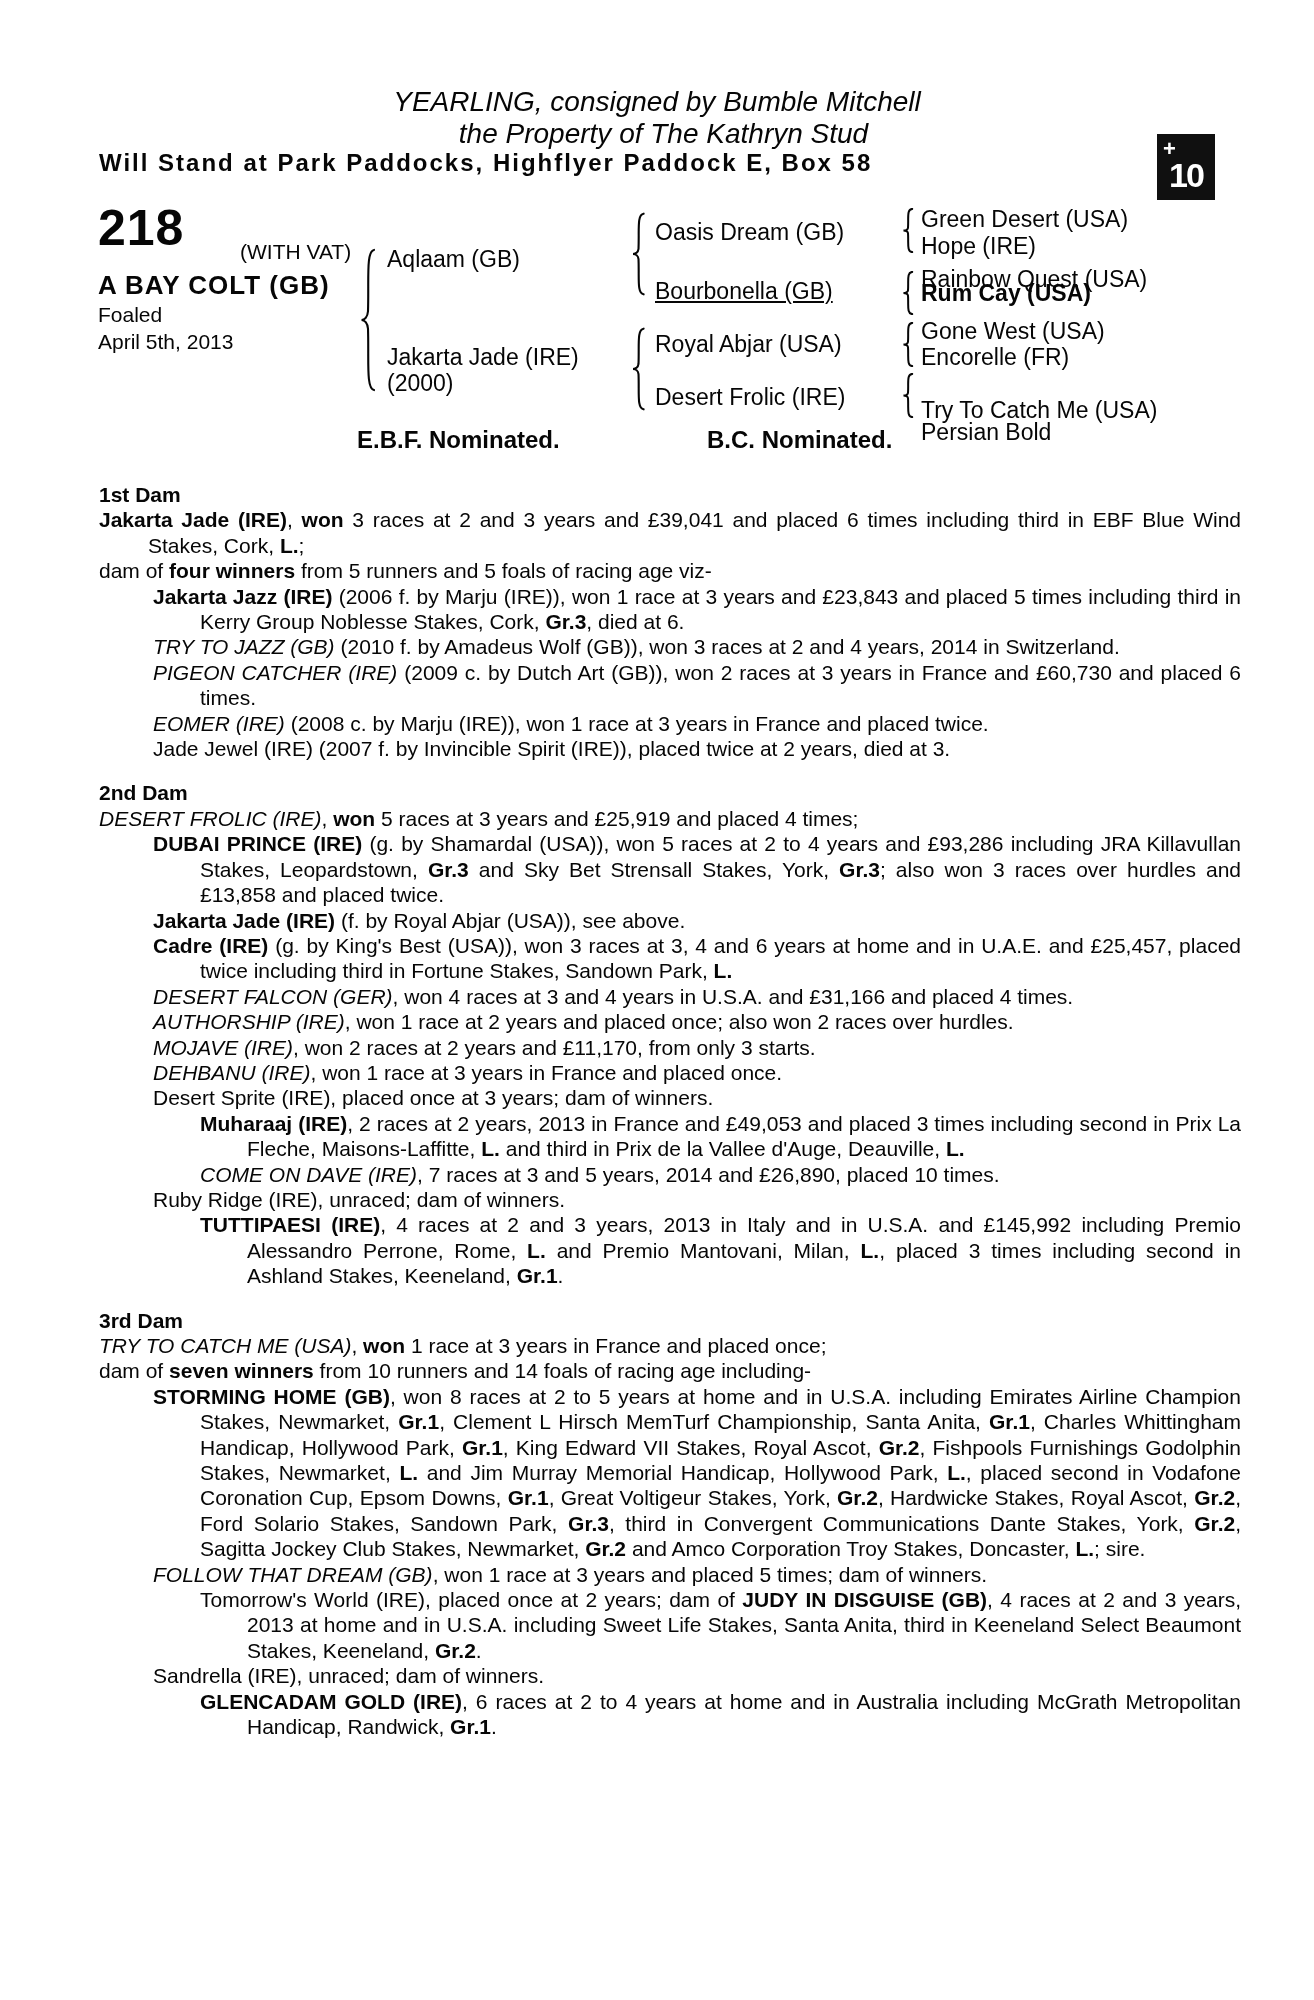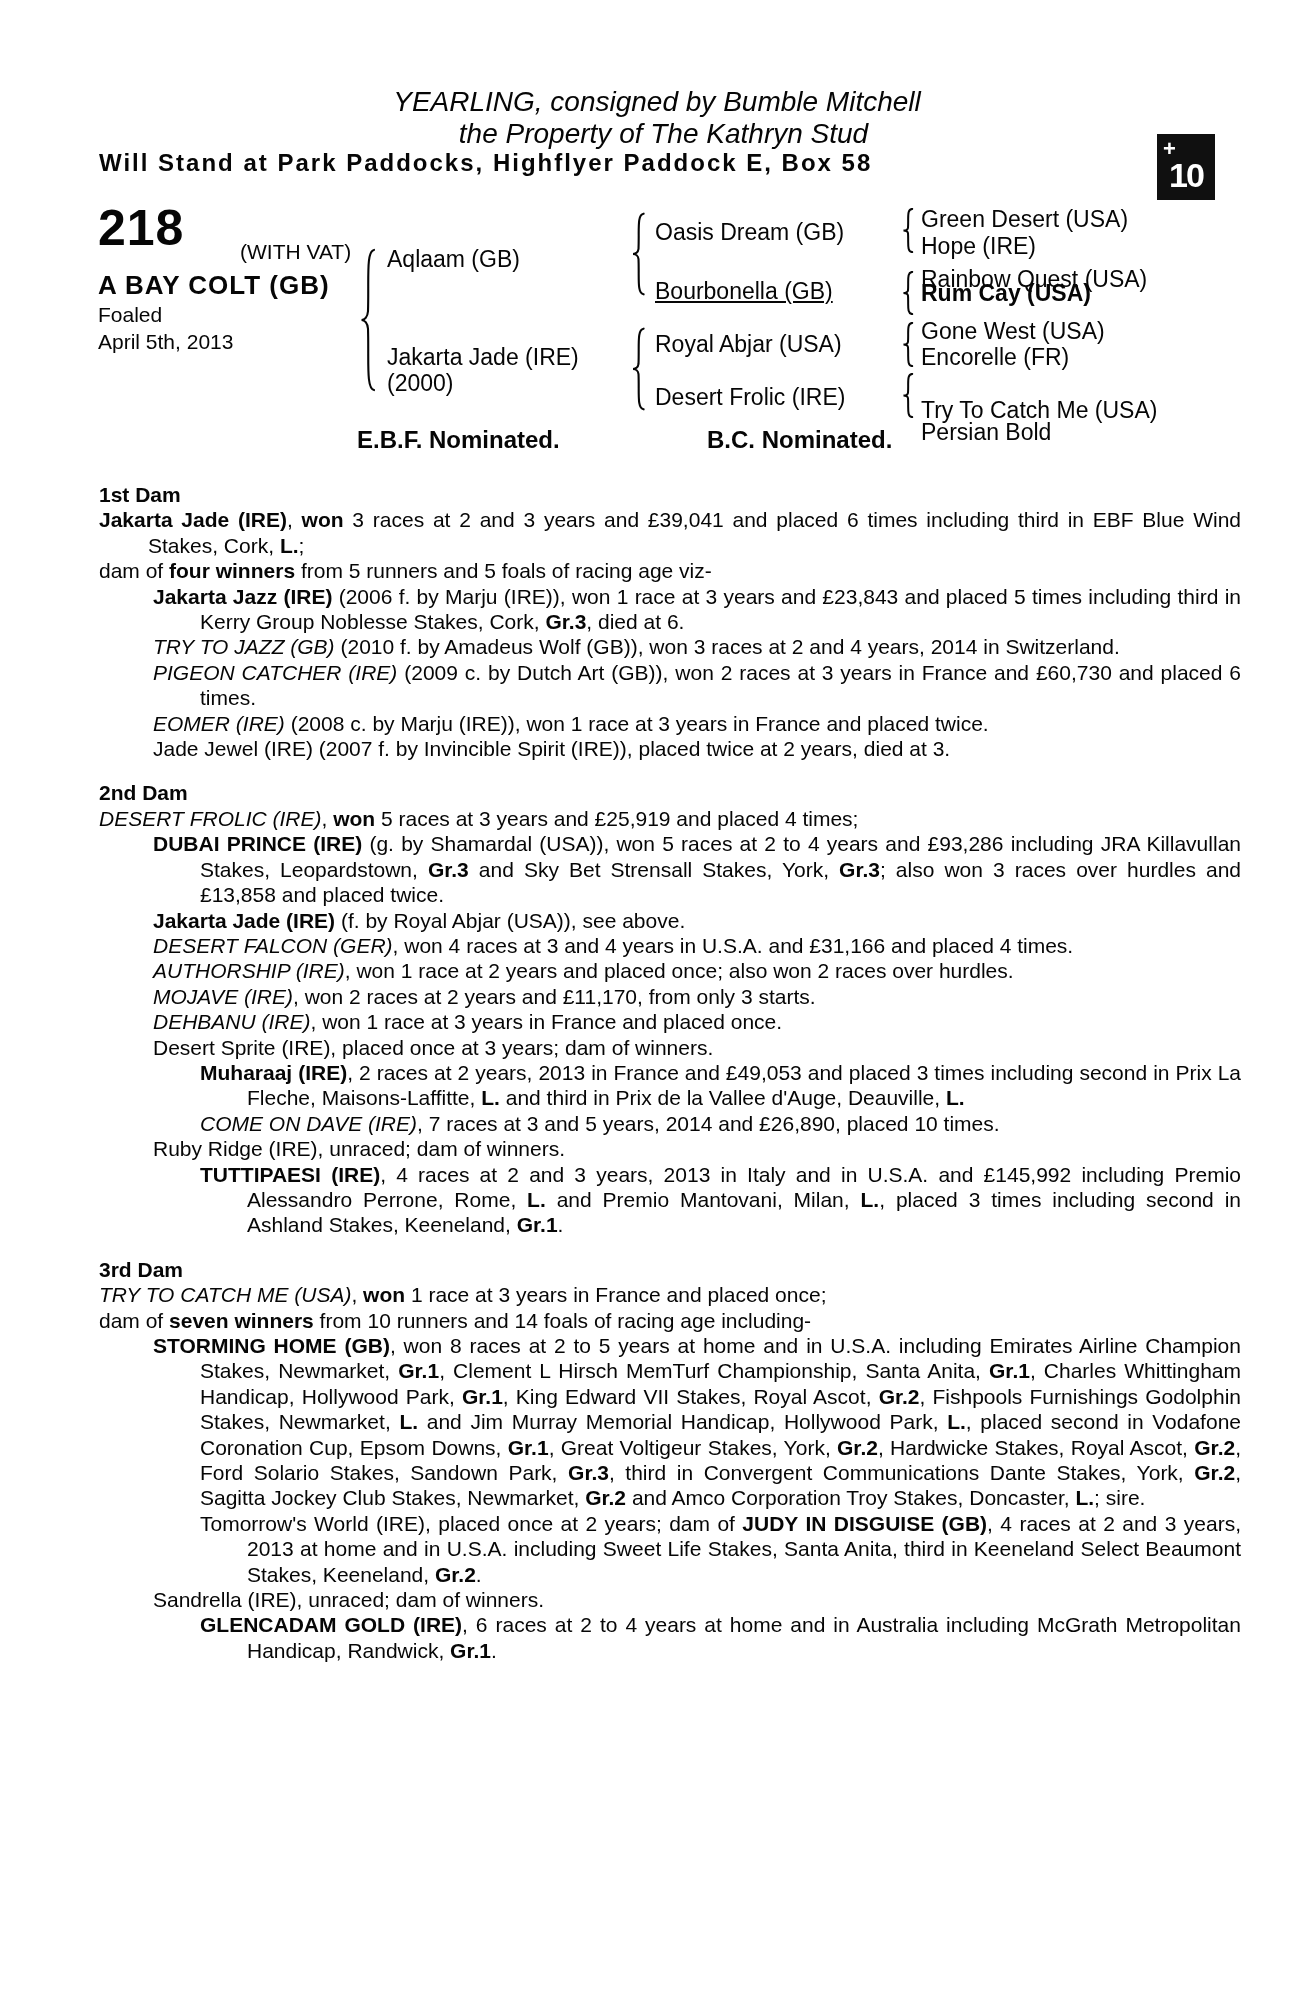--- a/index.html
+++ b/index.html
@@ -118,34 +118,36 @@
         <p class="cat lvl1"><span class="i">TRY TO JAZZ (GB)</span><span> (2010 f. by Amadeus Wolf (GB)), won 3 races at 2 and 4 years, 2014 in Switzerland.</span></p>
         <p class="cat lvl1"><span class="i">PIGEON CATCHER (IRE)</span><span> (2009 c. by Dutch Art (GB)), won 2 races at 3 years in France and £60,730 and placed 6 times.</span></p>
         <p class="cat lvl1"><span class="i">EOMER (IRE)</span><span> (2008 c. by Marju (IRE)), won 1 race at 3 years in France and placed twice.</span></p>
         <p class="cat lvl1"><span>Jade Jewel (IRE) (2007 f. by Invincible Spirit (IRE)), placed twice at 2 years, died at 3.</span></p>
       </section>
       <section>
         <div class="dam-heading">2nd Dam</div>
         <p class="cat lvl0"><span class="i">DESERT FROLIC (IRE)</span><span>, </span><span class="b">won</span><span> 5 races at 3 years and £25,919 and placed 4 times;</span></p>
         <p class="cat lvl1"><span class="b">DUBAI PRINCE (IRE)</span><span> (g. by Shamardal (USA)), won 5 races at 2 to 4 years and £93,286 including JRA Killavullan Stakes, Leopardstown, </span><span class="b">Gr.3</span><span> and Sky Bet Strensall Stakes, York, </span><span class="b">Gr.3</span><span>; also won 3 races over hurdles and £13,858 and placed twice.</span></p>
         <p class="cat lvl1"><span class="b">Jakarta Jade (IRE)</span><span> (f. by Royal Abjar (USA)), see above.</span></p>
+        <p class="cat lvl1"><span class="b">Cadre (IRE)</span><span> (g. by King's Best (USA)), won 3 races at 3, 4 and 6 years at home and in U.A.E. and £25,457, placed twice including third in Fortune Stakes, Sandown Park, </span><span class="b">L.</span></p>
         <p class="cat lvl1"><span class="i">DESERT FALCON (GER)</span><span>, won 4 races at 3 and 4 years in U.S.A. and £31,166 and placed 4 times.</span></p>
         <p class="cat lvl1"><span class="i">AUTHORSHIP (IRE)</span><span>, won 1 race at 2 years and placed once; also won 2 races over hurdles.</span></p>
         <p class="cat lvl1"><span class="i">MOJAVE (IRE)</span><span>, won 2 races at 2 years and £11,170, from only 3 starts.</span></p>
         <p class="cat lvl1"><span class="i">DEHBANU (IRE)</span><span>, won 1 race at 3 years in France and placed once.</span></p>
         <p class="cat lvl1"><span>Desert Sprite (IRE), placed once at 3 years; dam of winners.</span></p>
         <p class="cat lvl2"><span class="b">Muharaaj (IRE)</span><span>, 2 races at 2 years, 2013 in France and £49,053 and placed 3 times including second in Prix La Fleche, Maisons-Laffitte, </span><span class="b">L.</span><span> and third in Prix de la Vallee d'Auge, Deauville, </span><span class="b">L.</span></p>
         <p class="cat lvl2"><span class="i">COME ON DAVE (IRE)</span><span>, 7 races at 3 and 5 years, 2014 and £26,890, placed 10 times.</span></p>
         <p class="cat lvl1"><span>Ruby Ridge (IRE), unraced; dam of winners.</span></p>
         <p class="cat lvl2"><span class="b">TUTTIPAESI (IRE)</span><span>, 4 races at 2 and 3 years, 2013 in Italy and in U.S.A. and £145,992 including Premio Alessandro Perrone, Rome, </span><span class="b">L.</span><span> and Premio Mantovani, Milan, </span><span class="b">L.</span><span>, placed 3 times including second in Ashland Stakes, Keeneland, </span><span class="b">Gr.1</span><span>.</span></p>
       </section>
       <section>
         <div class="dam-heading">3rd Dam</div>
         <p class="cat lvl0"><span class="i">TRY TO CATCH ME (USA)</span><span>, </span><span class="b">won</span><span> 1 race at 3 years in France and placed once;</span></p>
         <p class="cat lvl0"><span>dam of </span><span class="b">seven winners</span><span> from 10 runners and 14 foals of racing age including-</span></p>
         <p class="cat lvl1"><span class="b">STORMING HOME (GB)</span><span>, won 8 races at 2 to 5 years at home and in U.S.A. including Emirates Airline Champion Stakes, Newmarket, </span><span class="b">Gr.1</span><span>, Clement L Hirsch MemTurf Championship, Santa Anita, </span><span class="b">Gr.1</span><span>, Charles Whittingham Handicap, Hollywood Park, </span><span class="b">Gr.1</span><span>, King Edward VII Stakes, Royal Ascot, </span><span class="b">Gr.2</span><span>, Fishpools Furnishings Godolphin Stakes, Newmarket, </span><span class="b">L.</span><span> and Jim Murray Memorial Handicap, Hollywood Park, </span><span class="b">L.</span><span>, placed second in Vodafone Coronation Cup, Epsom Downs, </span><span class="b">Gr.1</span><span>, Great Voltigeur Stakes, York, </span><span class="b">Gr.2</span><span>, Hardwicke Stakes, Royal Ascot, </span><span class="b">Gr.2</span><span>, Ford Solario Stakes, Sandown Park, </span><span class="b">Gr.3</span><span>, third in Convergent Communications Dante Stakes, York, </span><span class="b">Gr.2</span><span>, Sagitta Jockey Club Stakes, Newmarket, </span><span class="b">Gr.2</span><span> and Amco Corporation Troy Stakes, Doncaster, </span><span class="b">L.</span><span>; sire.</span></p>
+        <p class="cat lvl1"><span class="i">FOLLOW THAT DREAM (GB)</span><span>, won 1 race at 3 years and placed 5 times; dam of winners.</span></p>
         <p class="cat lvl2"><span>Tomorrow's World (IRE), placed once at 2 years; dam of </span><span class="b">JUDY IN DISGUISE (GB)</span><span>, 4 races at 2 and 3 years, 2013 at home and in U.S.A. including Sweet Life Stakes, Santa Anita, third in Keeneland Select Beaumont Stakes, Keeneland, </span><span class="b">Gr.2</span><span>.</span></p>
         <p class="cat lvl1"><span>Sandrella (IRE), unraced; dam of winners.</span></p>
         <p class="cat lvl2"><span class="b">GLENCADAM GOLD (IRE)</span><span>, 6 races at 2 to 4 years at home and in Australia including McGrath Metropolitan Handicap, Randwick, </span><span class="b">Gr.1</span><span>.</span></p>
       </section>
     </div>
 
 </div>
 
 </body></html>

